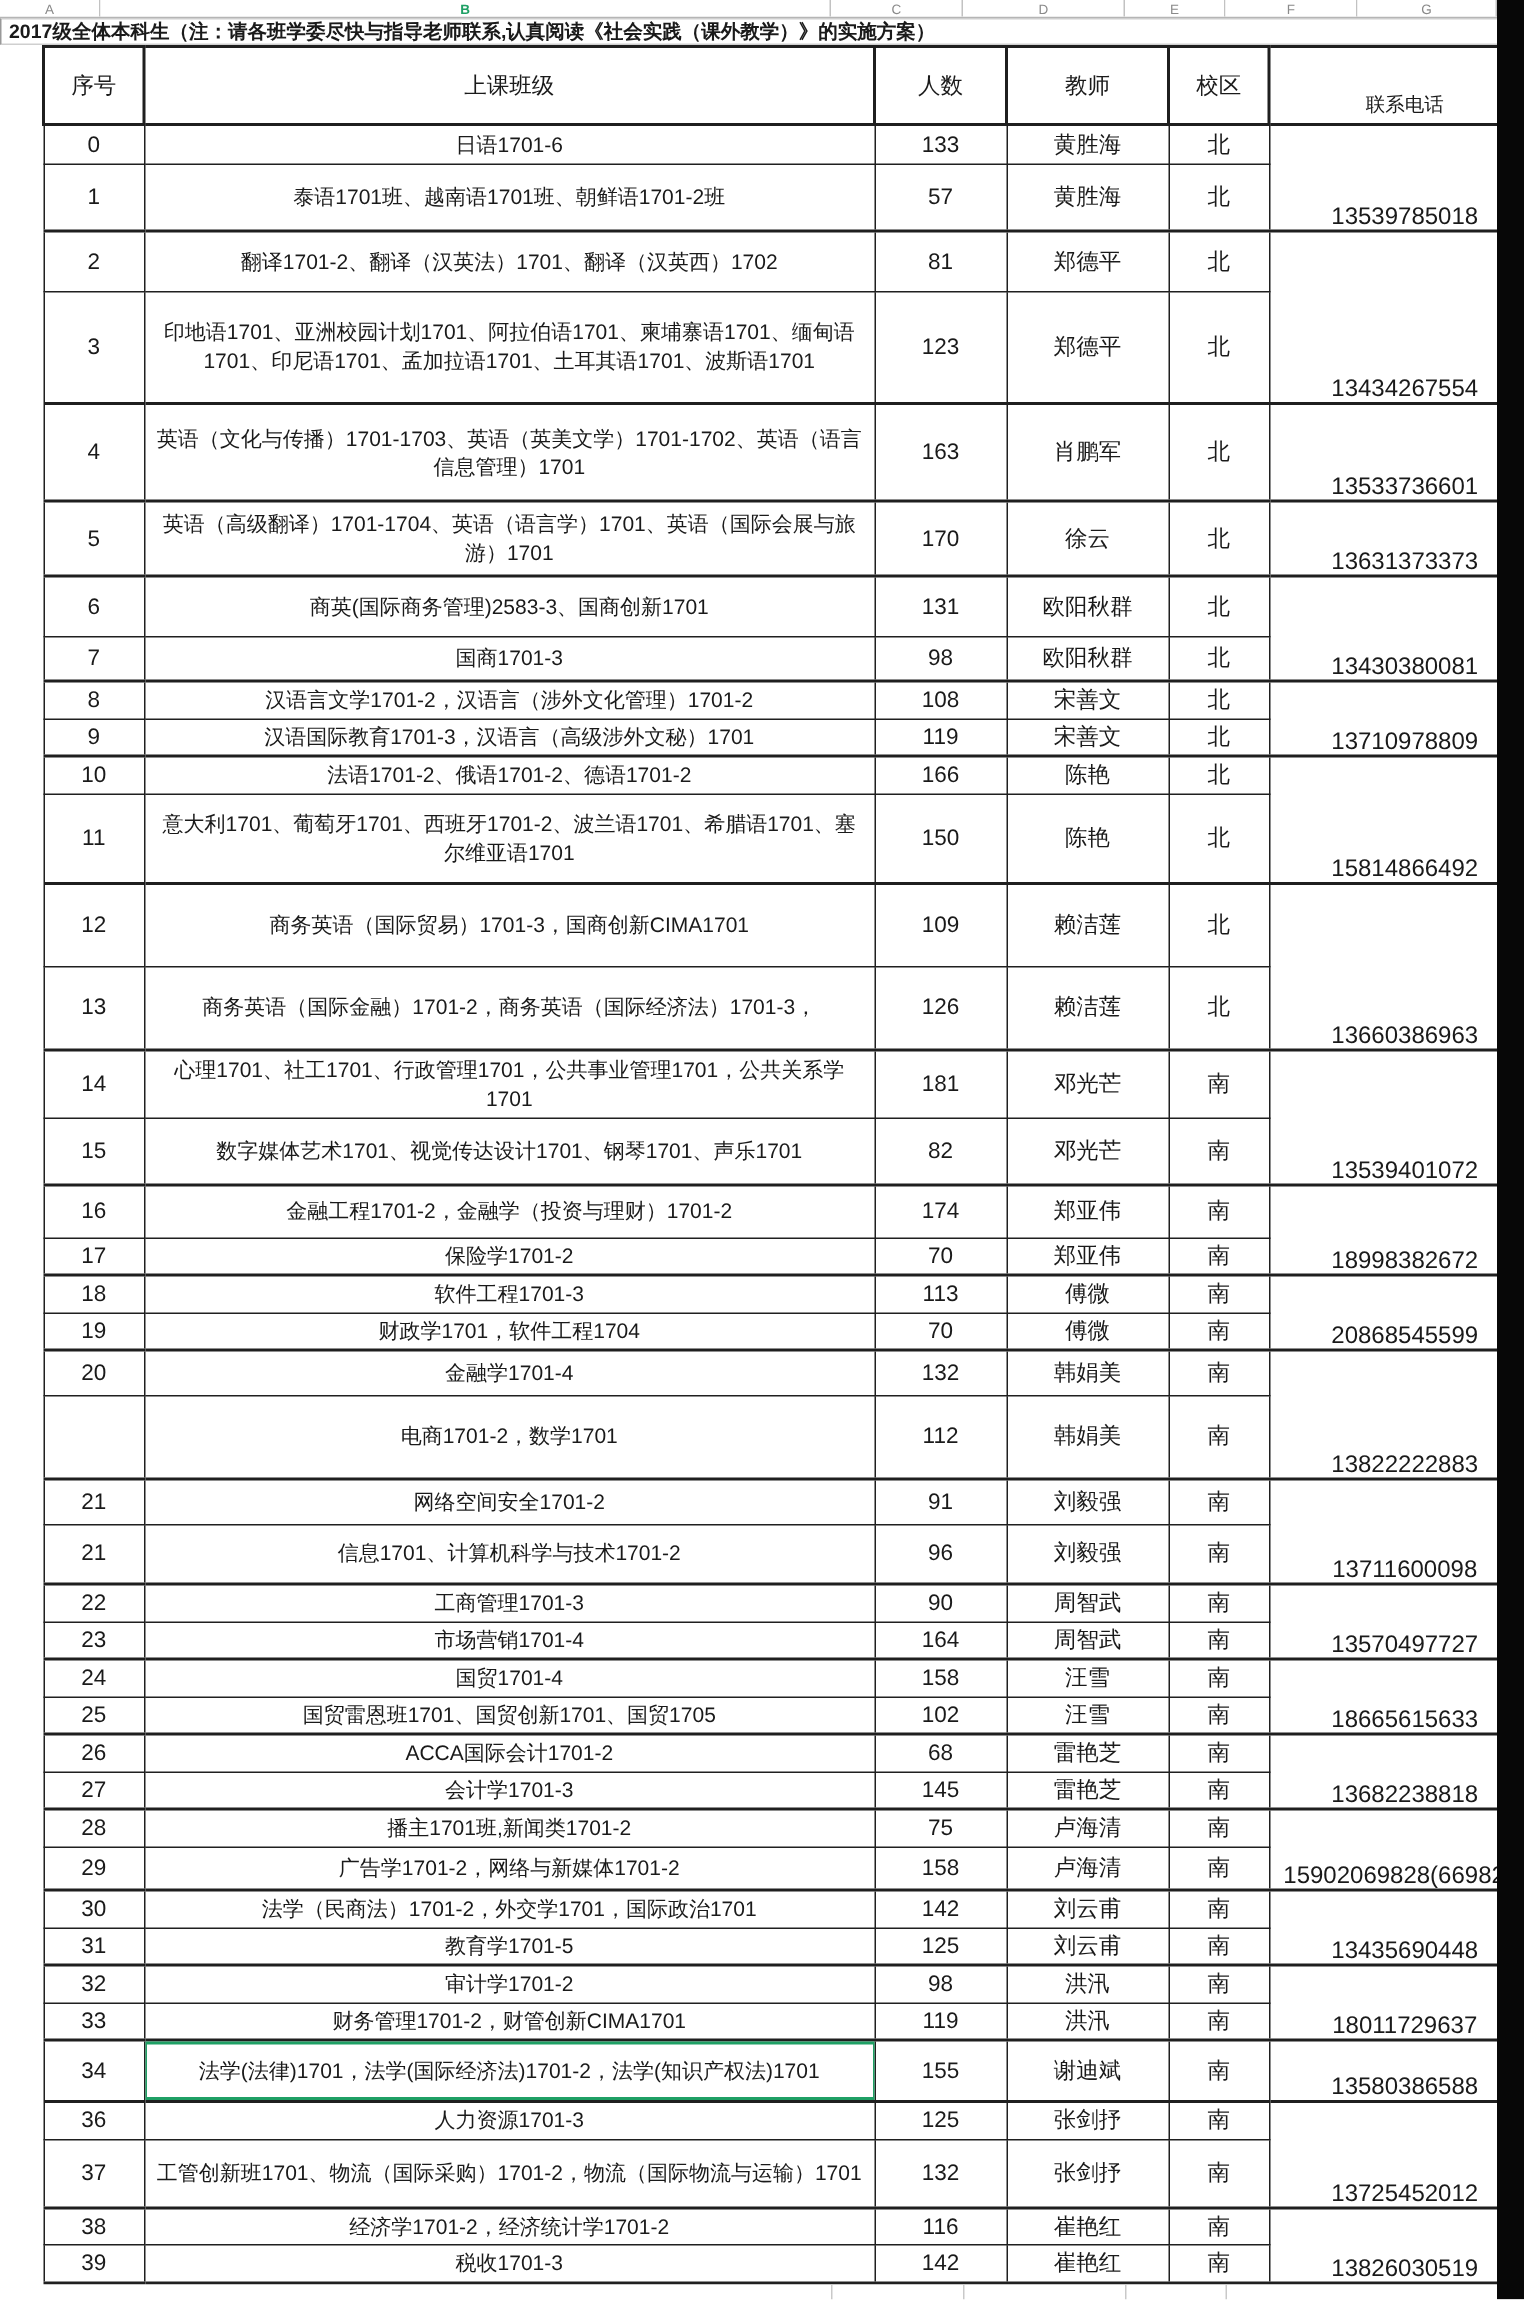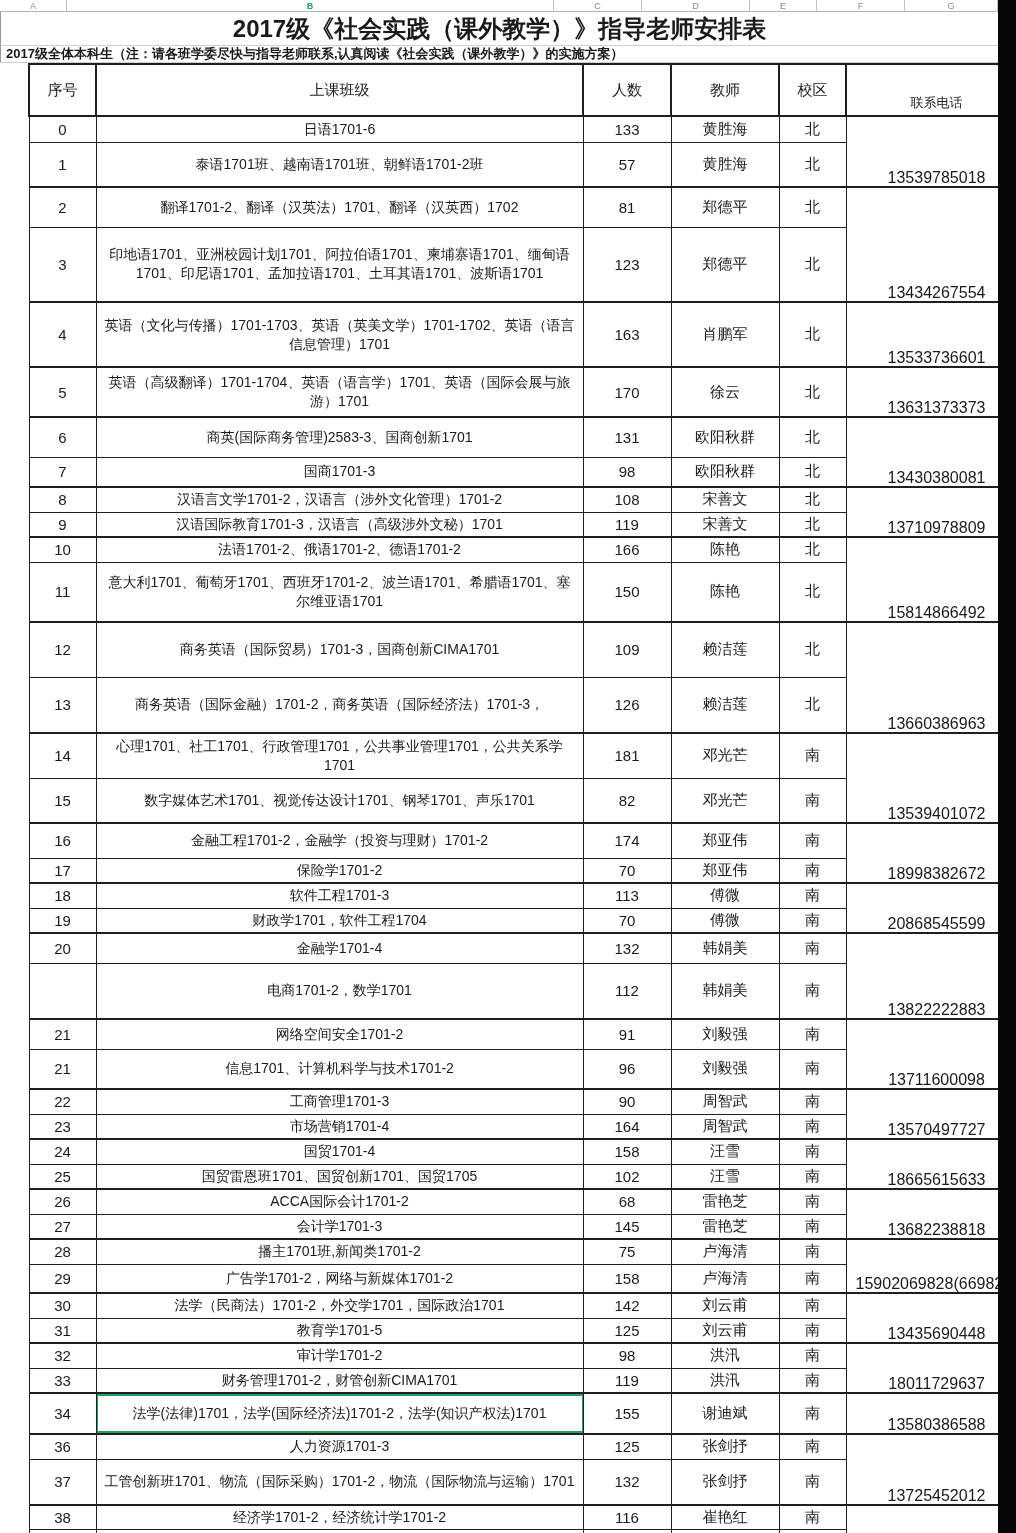--- a/index.html
+++ b/index.html
@@ -49,23 +49,20 @@
   <div class="letters">
       <div class="ltr" style="width: 67px;">A</div>
       <div class="ltr sel" style="width: 487px;">B</div>
       <div class="ltr" style="width: 88px;">C</div>
       <div class="ltr" style="width: 108px;">D</div>
       <div class="ltr" style="width: 67px;">E</div>
       <div class="ltr" style="width: 88px;">F</div>
       <div class="ltr" style="width: 93px;">G</div>
     </div>
 
-  <div class="title-row">
-    <span>2017级《社会实践（课外教学）》指导老师安排表</span>
-  </div>
 
   <div class="subtitle-row">
     <span>2017级全体本科生（注：请各班学委尽快与指导老师联系,认真阅读《社会实践（课外教学）》的实施方案）</span>
   </div>
 
   <table>
     <colgroup>
       <col style="width:67px">
         <col style="width:487px">
         <col style="width:88px">

